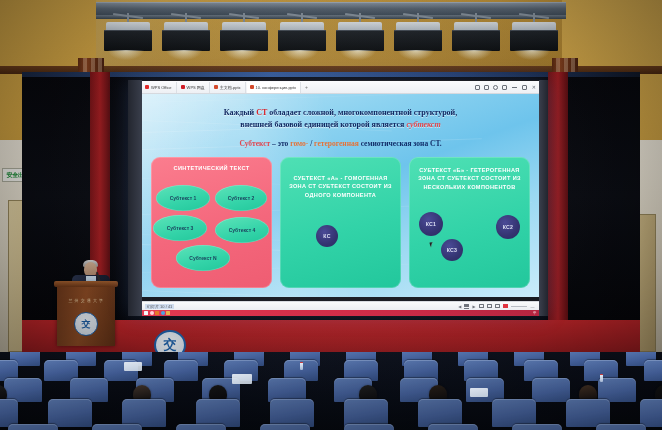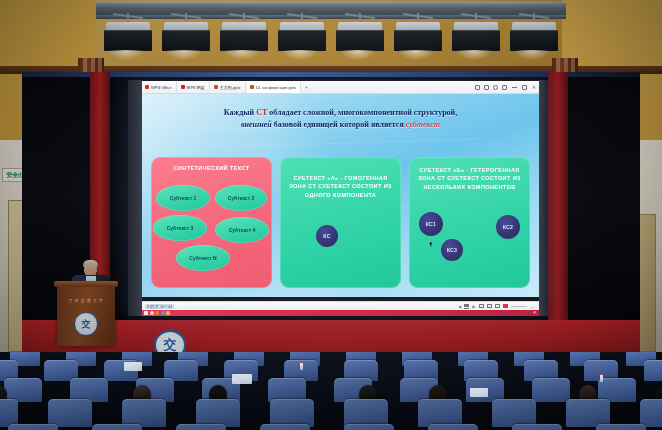--- a/index.html
+++ b/index.html
@@ -233,21 +233,21 @@
     transform-origin:left center;
   }
 
   .slide-h1 {
     position:absolute; left:10px; right:10px; top:13px;
     text-align:center; font-family:"Liberation Serif", serif;
     font-size:8px; font-weight:bold; color:#132a63; line-height:1.55;
     text-shadow:0 .5px 0 rgba(255,255,255,.55);
   }
   .hl-red { color:#d8232a; }
-  .hl-it { font-style:italic; }
+  .hl-it { }
   .hl-red-it { color:#e0464c; font-style:italic; }
   .slide-h2 {
     position:absolute; left:10px; right:10px; top:45px;
     text-align:center; font-family:"Liberation Serif", serif;
     font-size:7.5px; font-weight:bold; color:#14306b; line-height:1.4;
   }
   .hl-pink { color:#e0454f; }
   .hl-orange { color:#e2733a; }
 
   .boxrow {
@@ -504,20 +504,23 @@
           <div class="slide-streak" style="left: 0px; top: 196px; width: 290px; transform: rotate(2.4deg); opacity: 0.27;"></div>
           <div class="slide-streak" style="left: 0px; top: 38px; width: 180px; transform: rotate(-1.8deg); opacity: 0.36;"></div>
           <div class="slide-streak" style="left: 0px; top: 140px; width: 160px; transform: rotate(2.4deg); opacity: 0.18;"></div>
         </div>
 
       <div class="slide-h1">
         <span>Каждый </span><span class="hl-red">СТ</span><span> обладает сложной, многокомпонентной структурой,</span><br>
         <span class="hl-it">внешней</span><span> базовой единицей которой является </span><span class="hl-red-it">субтекст</span>
       </div>
 
+      <div class="slide-h2">
+        <span class="hl-pink">Субтекст</span><span> – это </span><span class="hl-orange">гомо-</span><span> / </span><span class="hl-orange">гетерогенная</span><span> семиотическая зона СТ.</span>
+      </div>
 
       <div class="boxrow">
 
         <div class="panel pink">
           <div class="panel-title">СИНТЕТИЧЕСКИЙ ТЕКСТ</div>
           <div class="oval" style="left:5px;top:28px;width:54px;height:26px;">Субтекст 1</div>
           <div class="oval" style="right:5px;top:28px;width:52px;height:26px;">Субтекст 2</div>
           <div class="oval" style="left:2px;top:58px;width:54px;height:26px;">Субтекст 3</div>
           <div class="oval" style="right:3px;top:60px;width:54px;height:26px;">Субтекст 4</div>
           <div class="oval" style="left:25px;top:88px;width:54px;height:26px;">Субтекст N</div>

